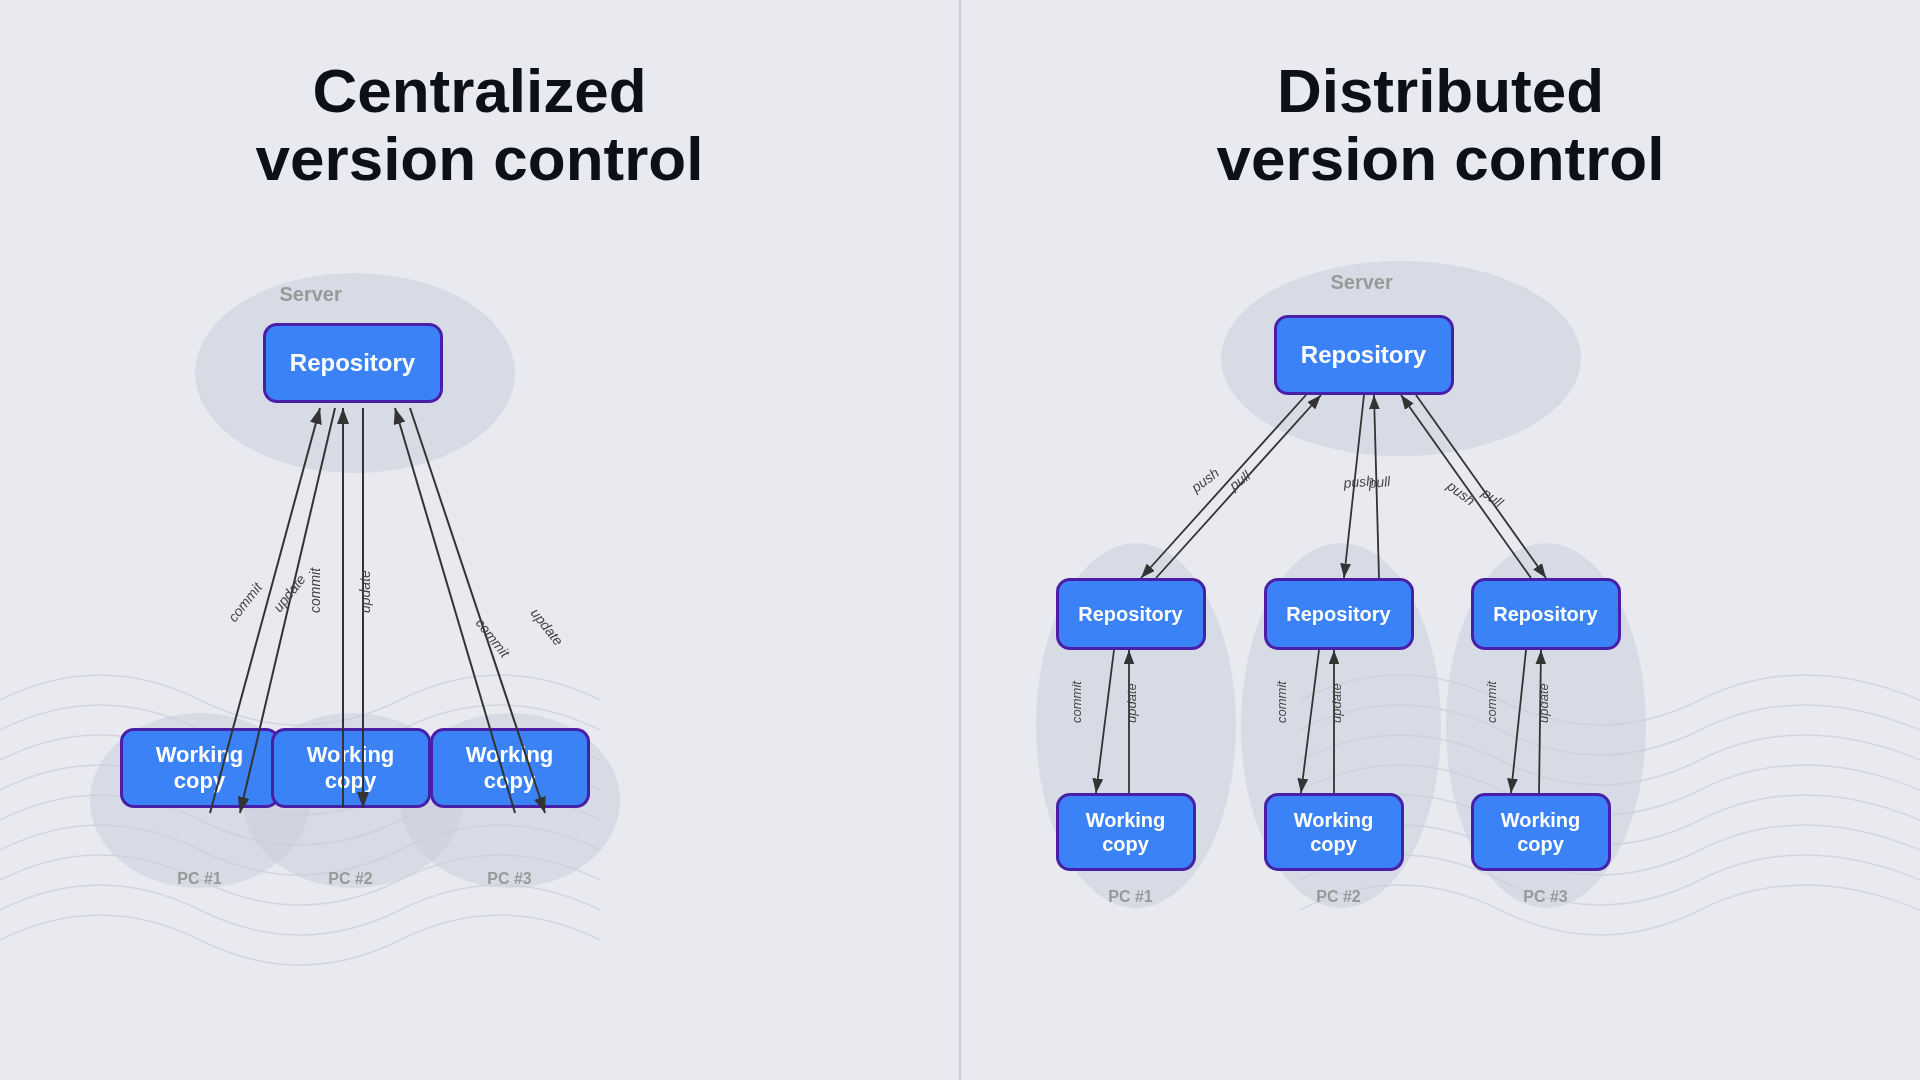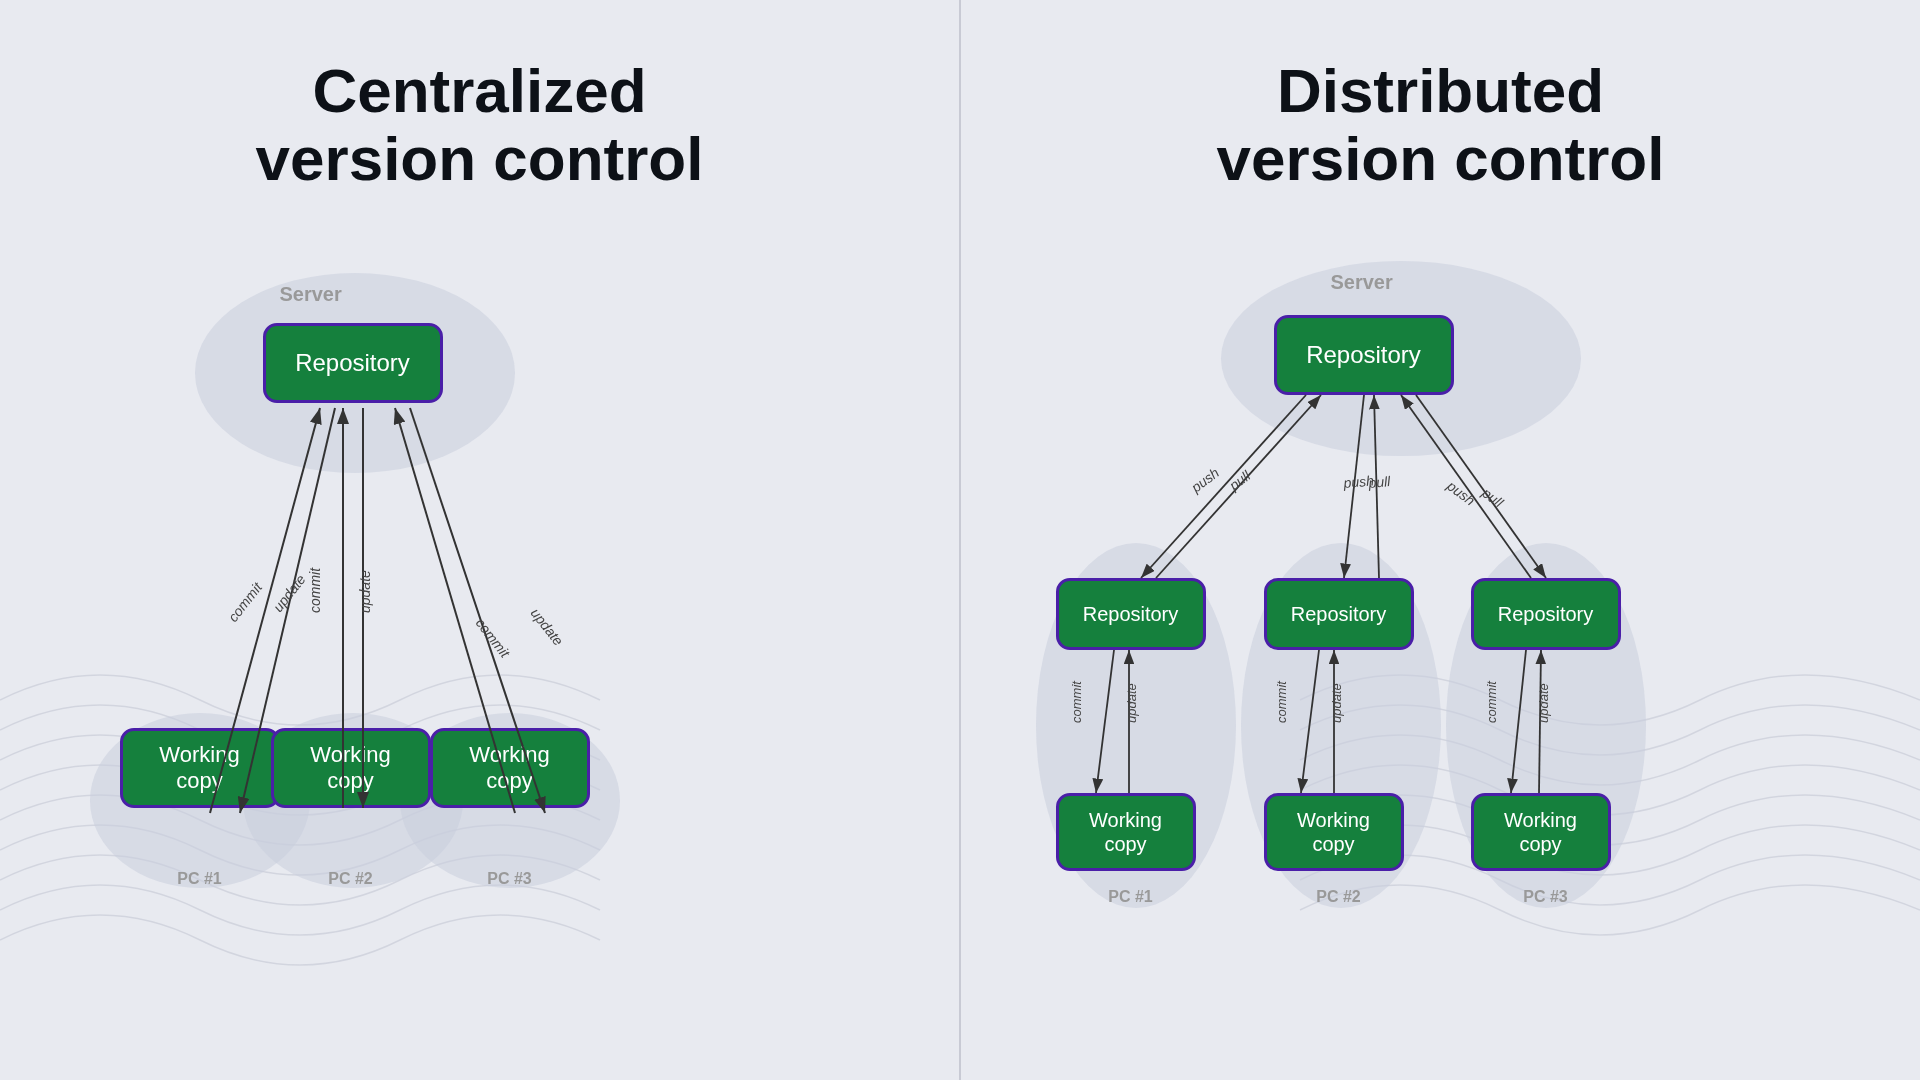--- a/index.html
+++ b/index.html
@@ -57,24 +57,24 @@
     
     .diagram {
       position: relative;
       width: 750px;
       height: 780px;
     }
 
     
     .box {
       position: absolute;
-      background: #15803d;
+      background: #3b82f6;
       border-radius: 14px;
       color: white;
-      font-weight: 400;
+      font-weight: 700;
       text-align: center;
       display: flex;
       align-items: center;
       justify-content: center;
       line-height: 1.2;
       border: 3px solid #4a1fa8;
     }
 
     .box-repo-large {
       width: 180px;

